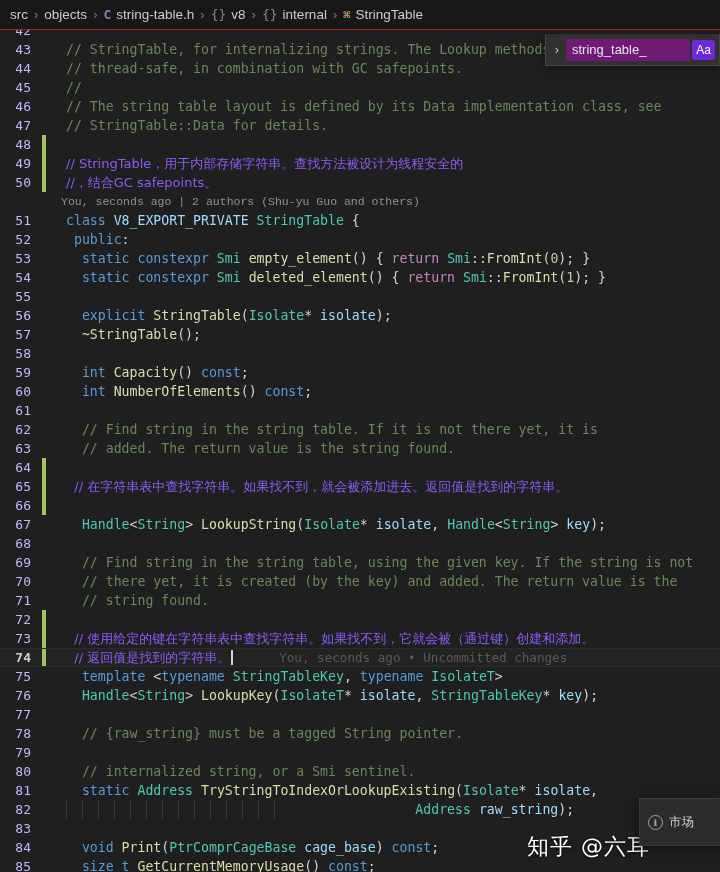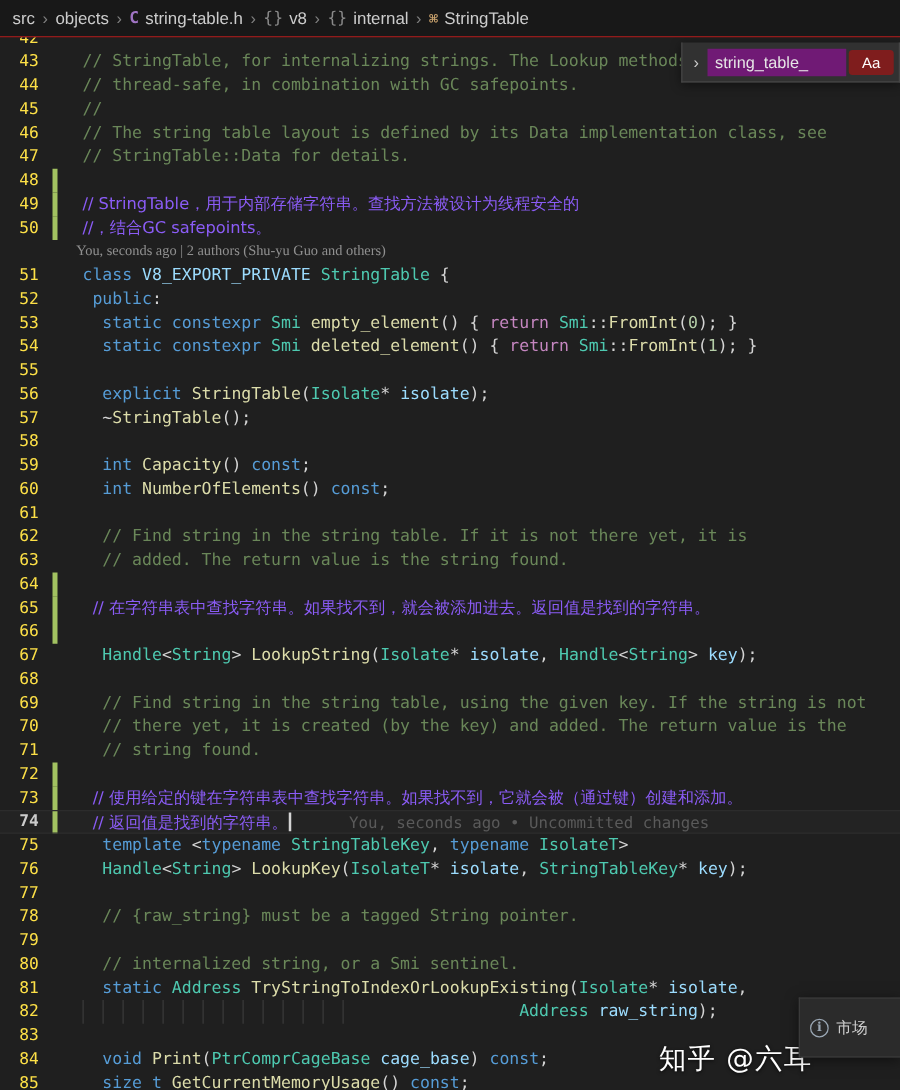--- a/index.html
+++ b/index.html
@@ -53,21 +53,21 @@
   .row.active { background:#232323; }
   .row.active::after{
     content:""; position:absolute; left:0; right:0; top:0; bottom:0;
     border-top:1px solid #2c2c2c; border-bottom:1px solid #2c2c2c;
     pointer-events:none;
   }
   .ln {
     width:42px; min-width:42px;
     text-align:right;
     padding-right:11px;
-    color:#fde047;
+    color:#c4b5fd;
     font-size:13px;
     user-select:none;
   }
   .row.active .ln { color:#cccccc; font-weight:bold; }
   .gutter {
     width:4px; min-width:4px;
     margin-right:0px;
   }
   .gutter.mod { background:#a2c261; }
   .fold { width:12px; min-width:12px; }
@@ -90,21 +90,21 @@
   .fn    { color:#dcdcaa; }
   .var   { color:#9cdcfe; }
   .num   { color:#b5cea8; }
   .pun   { color:#d4d4d4; }
 
   
   .blame-row { height:19px; display:flex; }
   .blame {
     padding-left:61px;
     color:#b0b0b0;
-    font-family:Liberation Serif, serif;
+    font-family:Liberation Mono, monospace;
     font-size:11.5px;
     line-height:19px;
     opacity:.78;
   }
   .inline-blame {
     color:#5a5a5a;
     font-family:"DejaVu Sans Mono", monospace;
     font-size:12.6px;
   }
   .cursor {
@@ -139,23 +139,23 @@
     background:#701a75;
     border:none;
     display:flex; align-items:center;
     padding:0 6px;
     color:#e6e6e6;
     font-family:"Liberation Sans", sans-serif;
     font-size:13px;
     overflow:hidden;
   }
   #find-case {
-    width:36px; height:20px;
+    width:23px; height:20px;
     margin-left:2px;
-    background:#7f1d1d;
+    background:#6d28d9;
     color:#ffffff;
     display:flex; align-items:center; justify-content:center;
     font-family:"Liberation Sans", sans-serif;
     font-size:12px;
     border-radius:3px;
     cursor:pointer;
   }
 
   
   #toast {

